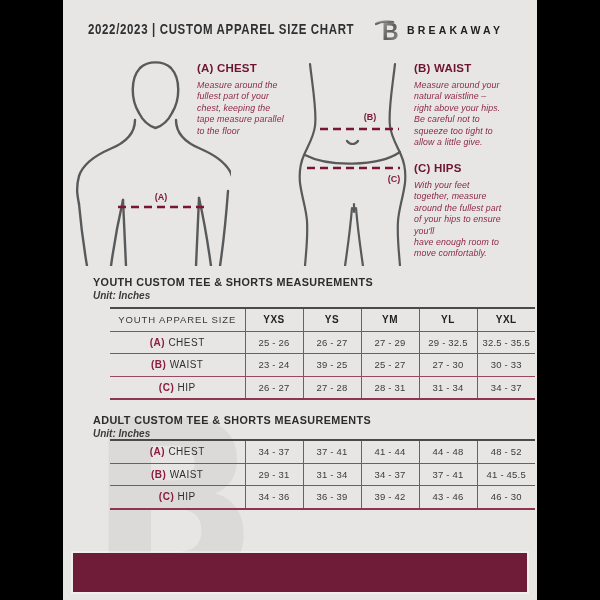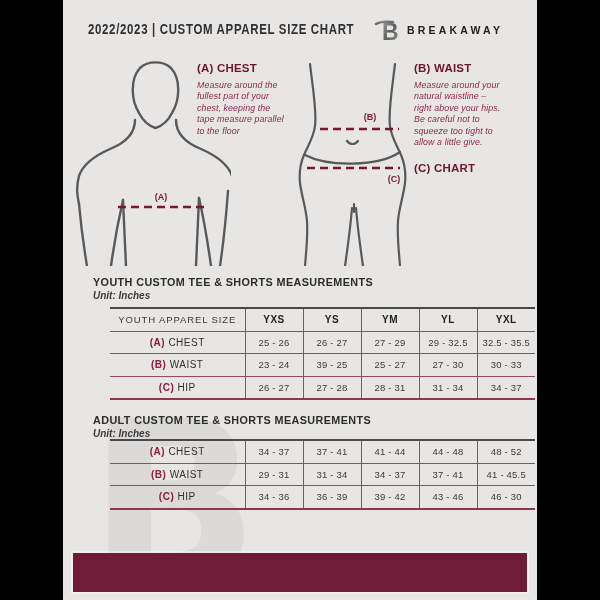--- a/index.html
+++ b/index.html
@@ -123,21 +123,28 @@
       <h3>(B) WAIST</h3>
       <p>Measure around your
 natural waistline –
 right above your hips.
 Be careful not to
 squeeze too tight to
 allow a little give.</p>
     </div>
 
     <div class="abs instr z1" style="left:351px;top:162px;">
-      <h3>(C) CHART</h3>
+      <h3>(C) HIPS</h3>
+      <p>With your feet
+together, measure
+around the fullest part
+of your hips to ensure
+you'll
+have enough room to
+move comfortably.</p>
     </div>
 
     <div class="abs sect z1" style="top:276px;">
       <div class="t">YOUTH CUSTOM TEE &amp; SHORTS MEASUREMENTS</div>
       <div class="u">Unit: Inches</div>
     </div>
     <table class="size-table z1" style="top:307px;">
       <colgroup>
           <col class="c0">
           <col>

